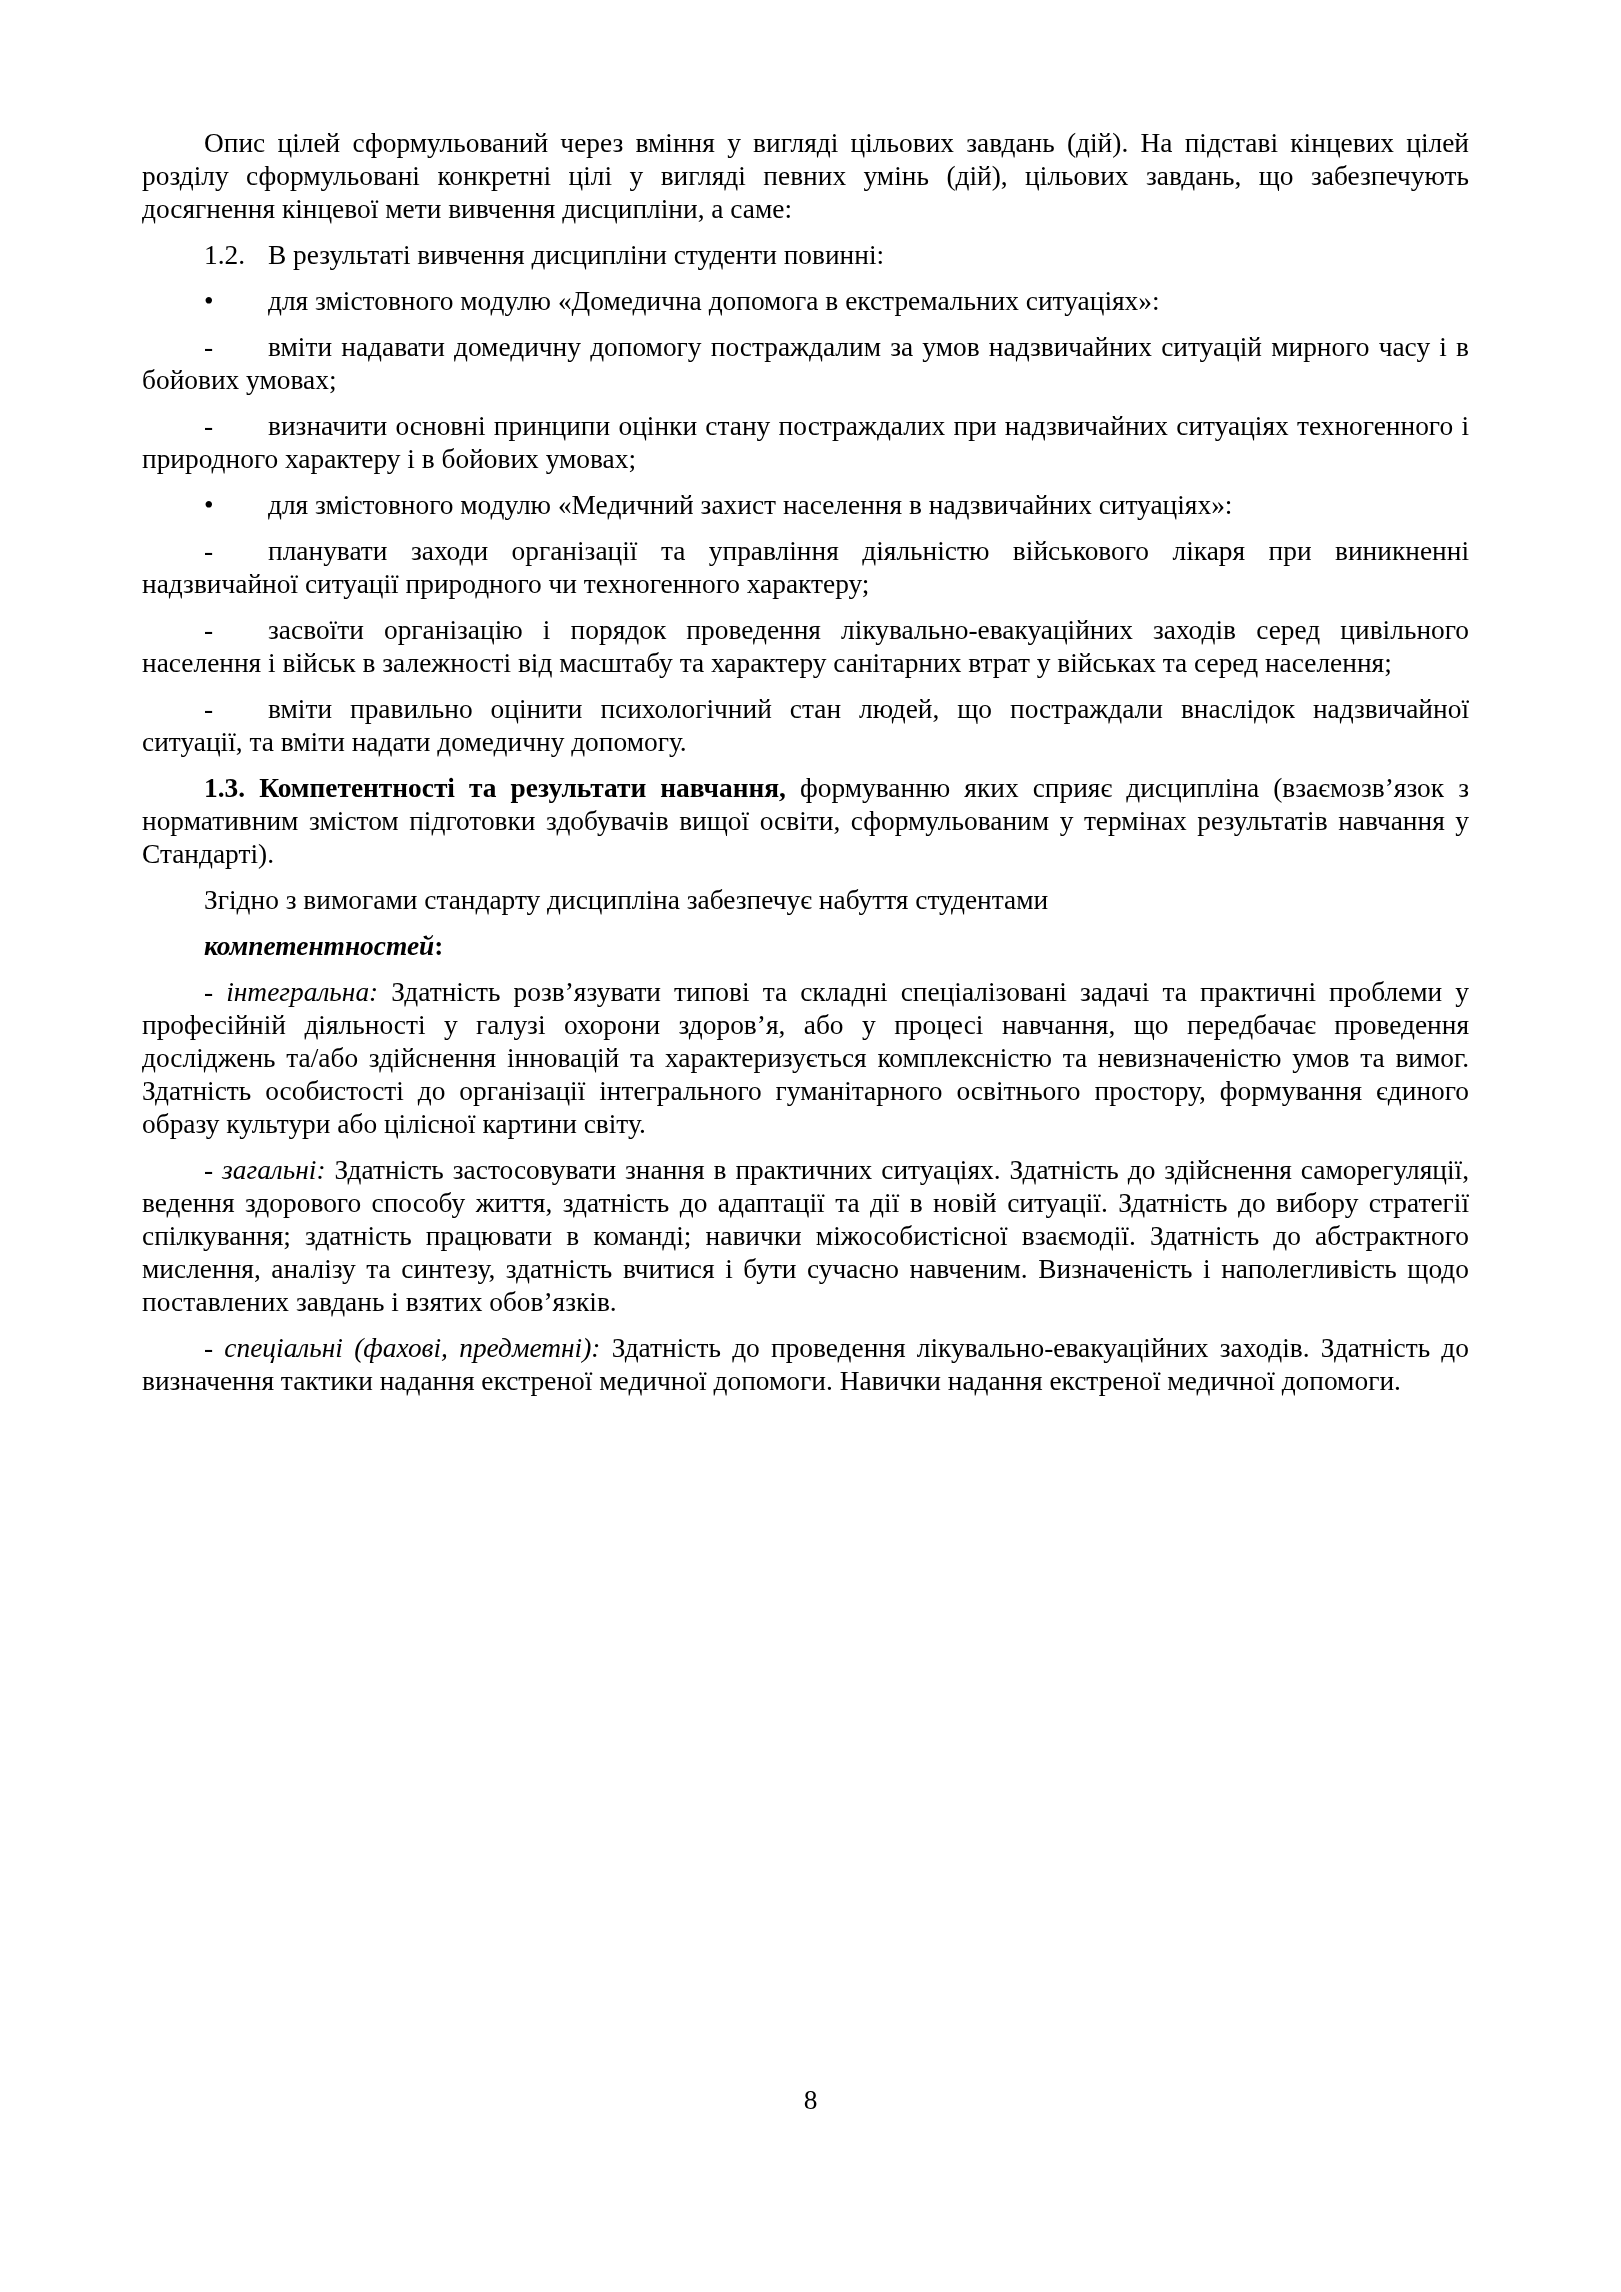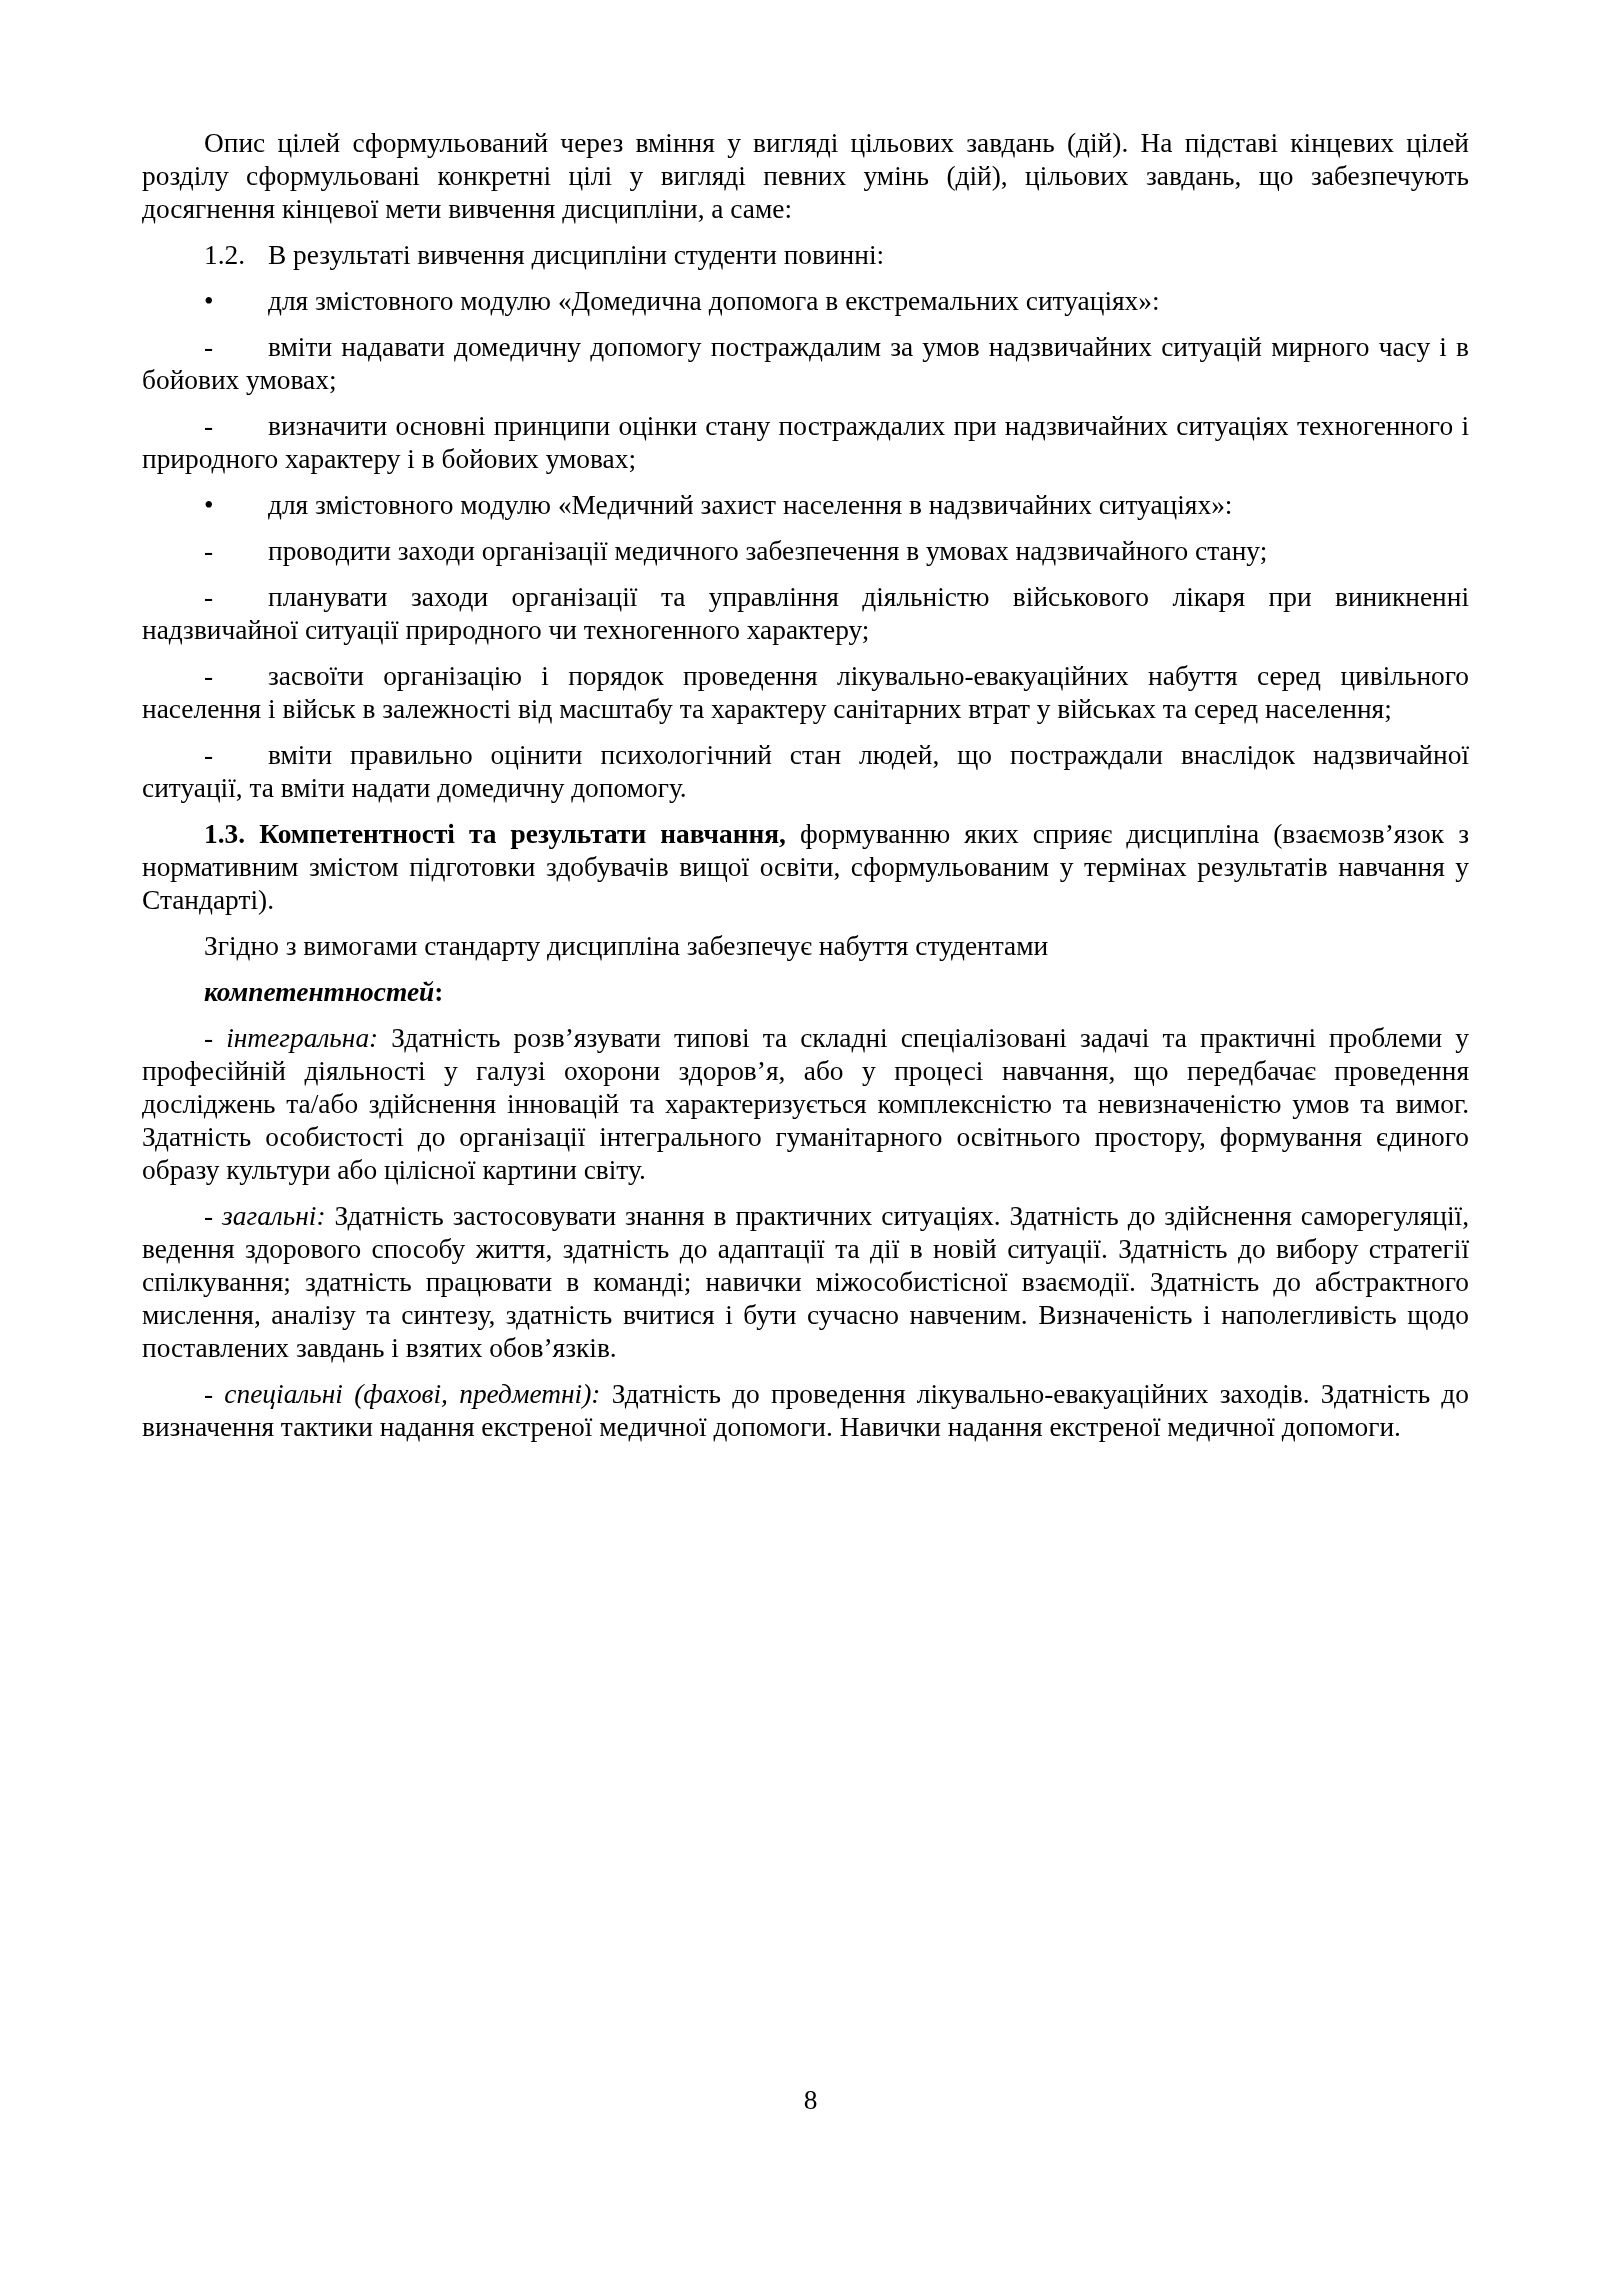--- a/index.html
+++ b/index.html
@@ -54,25 +54,24 @@
 
   <p><span class="marker">•</span><span>для змістовного модулю «Домедична допомога в екстремальних ситуаціях»:</span></p>
 
   <p><span class="marker">-</span><span>вміти надавати домедичну допомогу постраждалим за умов надзвичайних ситуацій мирного часу і в бойових умовах;</span></p>
 
   <p><span class="marker">-</span><span>визначити основні принципи оцінки стану постраждалих при надзвичайних ситуаціях техногенного і природного характеру і в бойових умовах;</span></p>
 
 
   <p><span class="marker">•</span><span>для змістовного модулю «Медичний захист населення в надзвичайних ситуаціях»:</span></p>
 
-  <p><span class="marker">-</span><span>проводити заходи організації медичного забезпечення в умовах надзвичайного стану;</span></p>
 
   <p><span class="marker">-</span><span>планувати заходи організації та управління діяльністю військового лікаря при виникненні надзвичайної ситуації природного чи техногенного характеру;</span></p>
 
-  <p><span class="marker">-</span><span>засвоїти організацію і порядок проведення лікувально-евакуаційних набуття серед цивільного населення і військ в залежності від масштабу та характеру санітарних втрат у військах та серед населення;</span></p>
+  <p><span class="marker">-</span><span>засвоїти організацію і порядок проведення лікувально-евакуаційних заходів серед цивільного населення і військ в залежності від масштабу та характеру санітарних втрат у військах та серед населення;</span></p>
 
   <p><span class="marker">-</span><span>вміти правильно оцінити психологічний стан людей, що постраждали внаслідок надзвичайної ситуації, та вміти надати домедичну допомогу.</span></p>
 
   <p><span class="b">1.3. Компетентності та результати навчання,</span><span> формуванню яких сприяє дисципліна (взаємозв’язок з нормативним змістом підготовки здобувачів вищої освіти, сформульованим у термінах результатів навчання у Стандарті).</span></p>
 
   <p class="mt-m">Згідно з вимогами стандарту дисципліна забезпечує набуття студентами</p>
 
   <p class="mt-m"><span class="bi">компетентностей</span><span class="b">:</span></p>
 
   <p class="mt-m"><span>- </span><span class="i">інтегральна:</span><span> Здатність розв’язувати типові та складні спеціалізовані задачі та практичні проблеми у професійній діяльності у галузі охорони здоров’я, або у процесі навчання, що передбачає проведення досліджень та/або здійснення інновацій та характеризується комплексністю та невизначеністю умов та вимог. Здатність особистості до організації інтегрального гуманітарного освітнього простору, формування єдиного образу культури або цілісної картини світу.</span></p>

